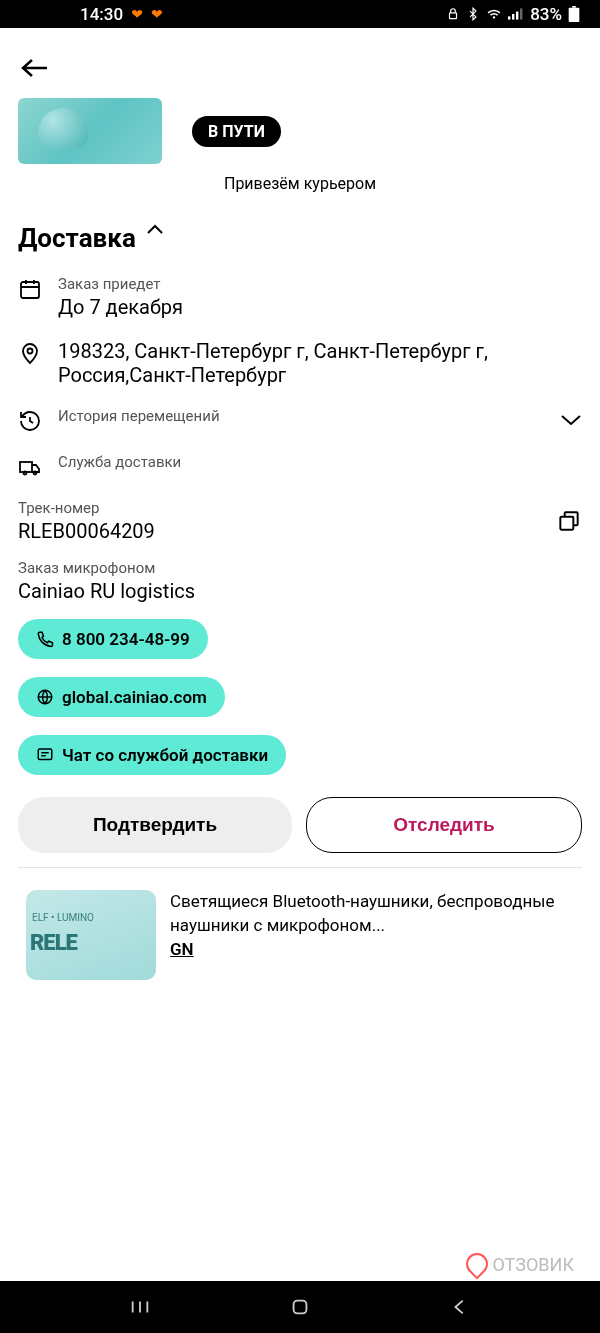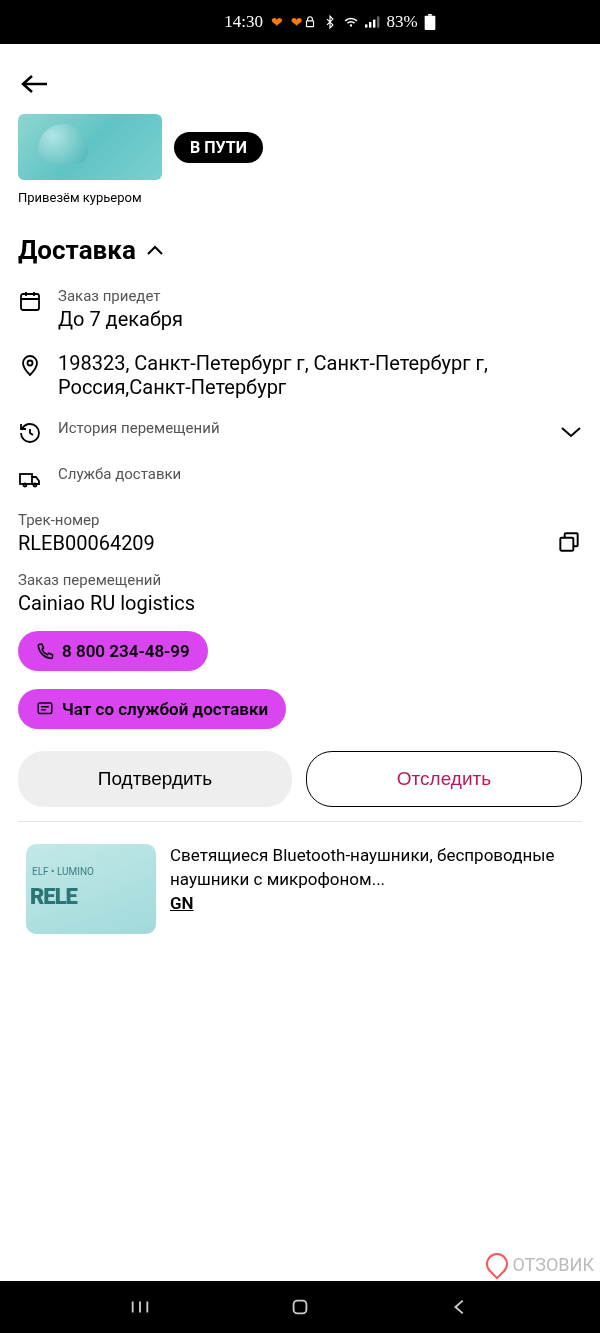--- a/index.html
+++ b/index.html
@@ -6,37 +6,36 @@
     body {
       width: 600px;
       height: 1333px;
       background: #fff;
       font-family: -apple-system, BlinkMacSystemFont, "Segoe UI", Roboto, sans-serif;
       color: #000;
       overflow: hidden;
       position: relative;
     }
     .status-bar {
-      height: 44px;
+      height: 28px;
       background: #000;
       color: #fff;
       display: flex;
       align-items: center;
-      justify-content: center;
+      justify-content: space-between;
       padding: 0 20px;
       font-size: 17px;
       font-weight: 500;
-      font-family: Liberation Serif, serif;
     }
     .status-left { display: flex; align-items: center; gap: 8px; margin-left: 60px;}
     .status-right { display: flex; align-items: center; gap: 6px; }
     .orange-icon { color: #ff7a00; font-size: 14px; }
     .content { padding: 18px 18px 0 18px; }
     .back-row { padding: 10px 0 18px 0; }
-    .product-row { display: flex; align-items: center; gap: 12px; margin-bottom: 10px; }
+    .product-row { display: flex; align-items: center; gap: 30px; margin-bottom: 10px; }
     .product-thumb {
       width: 144px;
       height: 66px;
       border-radius: 6px;
       background: linear-gradient(135deg, #8ed6d0 0%, #5fc4c4 50%, #7dd0d0 100%);
       position: relative;
       overflow: hidden;
     }
     .product-thumb::after {
       content: '';
@@ -48,57 +47,57 @@
     }
     .status-badge {
       background: #000;
       color: #fff;
       font-weight: 700;
       font-size: 16px;
       padding: 6px 16px;
       border-radius: 20px;
       display: inline-block;
     }
-    .delivery-method { font-size: 13px; margin-bottom: 30px; }
+    .delivery-method { font-size: 16px; margin-bottom: 30px; text-align: center; }
     .section-head {
       display: flex;
-      align-items: center;
+      align-items: flex-start;
       gap: 10px;
       margin-bottom: 22px;
     }
     .section-title { font-size: 26px; font-weight: 700; }
     .info-row {
       display: flex;
       align-items: flex-start;
       gap: 14px;
       margin-bottom: 20px;
     }
     .icon-col { width: 26px; flex-shrink: 0; padding-top: 2px; }
     .text-col { flex: 1; }
     .label-sm { font-size: 15px; color: #555; margin-bottom: 2px; }
     .value-lg { font-size: 20px; color: #000; }
     .chev-right-col { color: #333; font-size: 22px; align-self: center; }
     .chip-row { display: flex; flex-wrap: wrap; gap: 10px; margin-bottom: 18px; }
     .chip {
-      background: #d946ef;
+      background: #5eead4;
       border-radius: 20px;
       padding: 10px 18px;
       display: flex;
       align-items: center;
       gap: 8px;
       font-size: 17px;
       font-weight: 600;
     }
     .btn-row { display: flex; gap: 14px; margin-bottom: 14px; }
     .btn {
       flex: 1;
       padding: 16px;
       border-radius: 26px;
       font-size: 19px;
-      font-weight: 400;
+      font-weight: 700;
       text-align: center;
       border: none;
     }
     .btn-primary { background: #eee; color: #000; }
     .btn-outline { background: #fff; color: #be185d; border: 1.5px solid #000; }
     .divider { border: none; border-top: 1px solid #e5e5e5; margin: 12px 0 22px 0; }
     .goods-row { display: flex; gap: 14px; padding-left: 8px; }
     .goods-thumb {
       width: 130px; height: 90px;
       border-radius: 10px;
@@ -127,38 +126,38 @@
       height: 52px;
       background: #000;
       display: flex;
       align-items: center;
       justify-content: space-around;
       padding: 0 60px;
     }
     .nav-icon { color: #ddd; }
     .watermark {
       position: absolute;
-      right: 6px;
+      right: 26px;
       bottom: 58px;
       color: #bbb;
       font-size: 18px;
       display: flex;
       align-items: center;
       gap: 4px;
     }
     .wm-circle {
       width: 22px;
       height: 22px;
       border: 2px solid #ff5555;
       border-radius: 50% 50% 50% 0;
       transform: rotate(-45deg);
       display: inline-block;
       position: relative;
     }
-    .track-row { display: flex; align-items: flex-end; justify-content: space-between; margin-bottom: 16px; }
+    .track-row { display: flex; align-items: center; justify-content: space-between; margin-bottom: 16px; }
     svg { display: block; }
   </style>
 </head>
 <body>
 
 <div class="status-bar">
   <div class="status-left">
     <span>14:30</span>
     <span class="orange-icon">❤</span>
     <span class="orange-icon">❤</span>
@@ -297,32 +296,43 @@
     </div>
     <span>
       <svg width="26" height="26" viewBox="0 0 24 24" fill="none" stroke="#000" stroke-width="1.8">
           <rect x="4" y="8" width="12" height="12" rx="1"></rect>
           <path d="M8 8V5a1 1 0 011-1h10a1 1 0 011 1v10a1 1 0 01-1 1h-3"></path>
         </svg>
     </span>
   </div>
 
   <div style="margin-bottom:16px">
-    <div class="label-sm">Заказ перемещений</div>
+    <div class="label-sm">Заказ микрофоном</div>
     <div class="value-lg">Cainiao RU logistics</div>
   </div>
 
   <div class="chip-row">
     <div class="chip">
       <span>
         <svg width="18" height="18" viewBox="0 0 24 24" fill="none" stroke="#000" stroke-width="2">
             <path d="M22 17v3a2 2 0 01-2 2 19 19 0 01-17-17 2 2 0 012-2h3l2 5-2 2a14 14 0 007 7l2-2 5 2z"></path>
           </svg>
       </span>
       <span>8 800 234-48-99</span>
+    </div>
+  </div>
+  <div class="chip-row">
+    <div class="chip">
+      <span>
+        <svg width="18" height="18" viewBox="0 0 24 24" fill="none" stroke="#000" stroke-width="2">
+            <circle cx="12" cy="12" r="9"></circle>
+            <path d="M3 12h18M12 3a14 14 0 010 18M12 3a14 14 0 000 18"></path>
+          </svg>
+      </span>
+      <span>global.cainiao.com</span>
     </div>
   </div>
   <div class="chip-row" style="margin-bottom:22px">
     <div class="chip">
       <span>
         <svg width="18" height="18" viewBox="0 0 24 24" fill="none" stroke="#000" stroke-width="2">
             <rect x="3" y="4" width="18" height="14" rx="2"></rect>
             <path d="M7 9h10M7 13h6"></path>
           </svg>
       </span>

